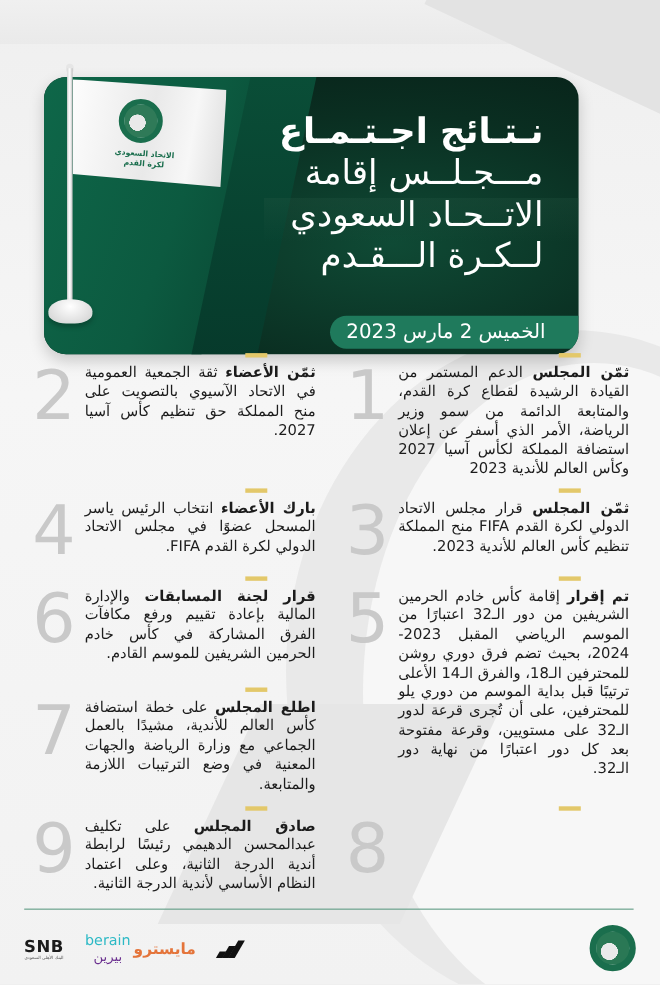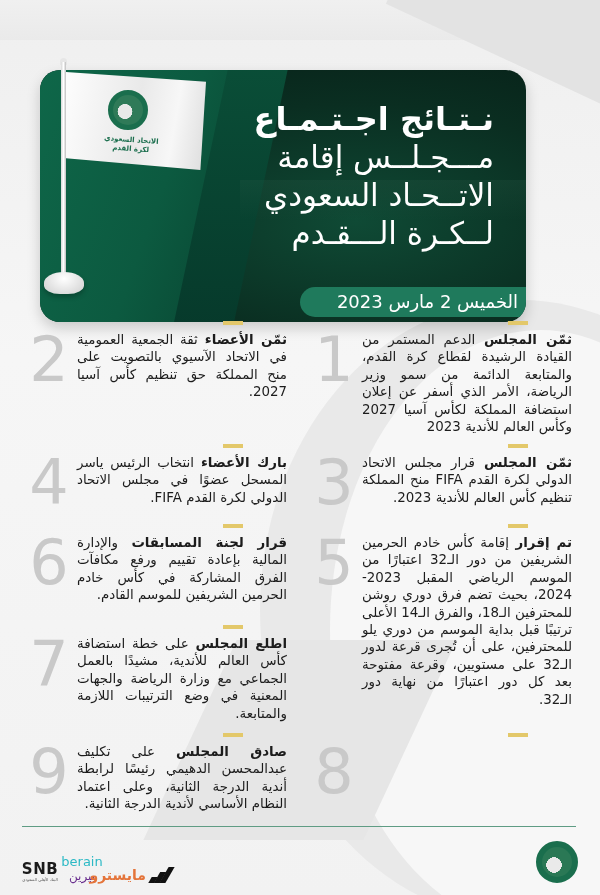--- a/index.html
+++ b/index.html
@@ -65,21 +65,21 @@
     font-family: "DejaVu Sans", sans-serif;
   }
   .banner-title .line {
     display: block; font-size: 31px; line-height: 38px; white-space: nowrap;
   }
   .banner-title .line.bold { font-weight: bold; font-size: 32px; }
   .date-pill {
     position: absolute; right: 0; top: 217px; width: 226px; height: 30px;
     background: #1f7a5c; border-radius: 15px 0 0 15px;
     color: #ffffff; font-size: 18px; line-height: 30px;
-    direction: rtl; text-align: right; padding-right: 8px;
+    direction: rtl; text-align: right; padding-right: 30px;
   }
 
   
   .flag-pole {
     position: absolute; left: 61px; top: 62px; width: 5px; height: 220px;
     background: linear-gradient(90deg, #d8d8d8, #ffffff 50%, #bdbdbd);
     z-index: 4;
   }
   .flag-pole-tip {
     position: absolute; left: 60px; top: 58px; width: 7px; height: 7px;
@@ -129,21 +129,21 @@
     font-family: "DejaVu Sans", sans-serif; text-align: center;
   }
 
   
   .footer-line {
     position: absolute; left: 22px; right: 24px; top: 826px; height: 1px;
     background: #5f9c84; z-index: 3;
   }
   .sponsors {
     position: absolute; left: 20px; top: 843px; height: 40px; z-index: 3;
-    display: flex; align-items: flex-end; 
+    display: flex; align-items: center; gap: 16px;
   }
   .sp-snb { display: flex; flex-direction: column; align-items: center; width: 40px; }
   .sp-snb .mark { font-size: 15px; font-weight: bold; color: #1b1b1b; letter-spacing: 0.5px; line-height: 16px; }
   .sp-snb .sub { font-size: 4px; color: #555; line-height: 6px; direction: rtl; }
   .sp-berain { display: flex; flex-direction: column; align-items: center; width: 44px; }
   .sp-berain .en { font-size: 13px; color: #2cb9c5; line-height: 14px; }
   .sp-berain .ar { font-size: 12px; color: #6a2f8f; line-height: 14px; direction: rtl; }
   .sp-maestro { font-size: 14px; color: #e4743a; direction: rtl; width: 42px; font-weight: bold; }
   .sp-adidas { width: 26px; height: 16px; position: relative; }
   .sp-adidas span {

